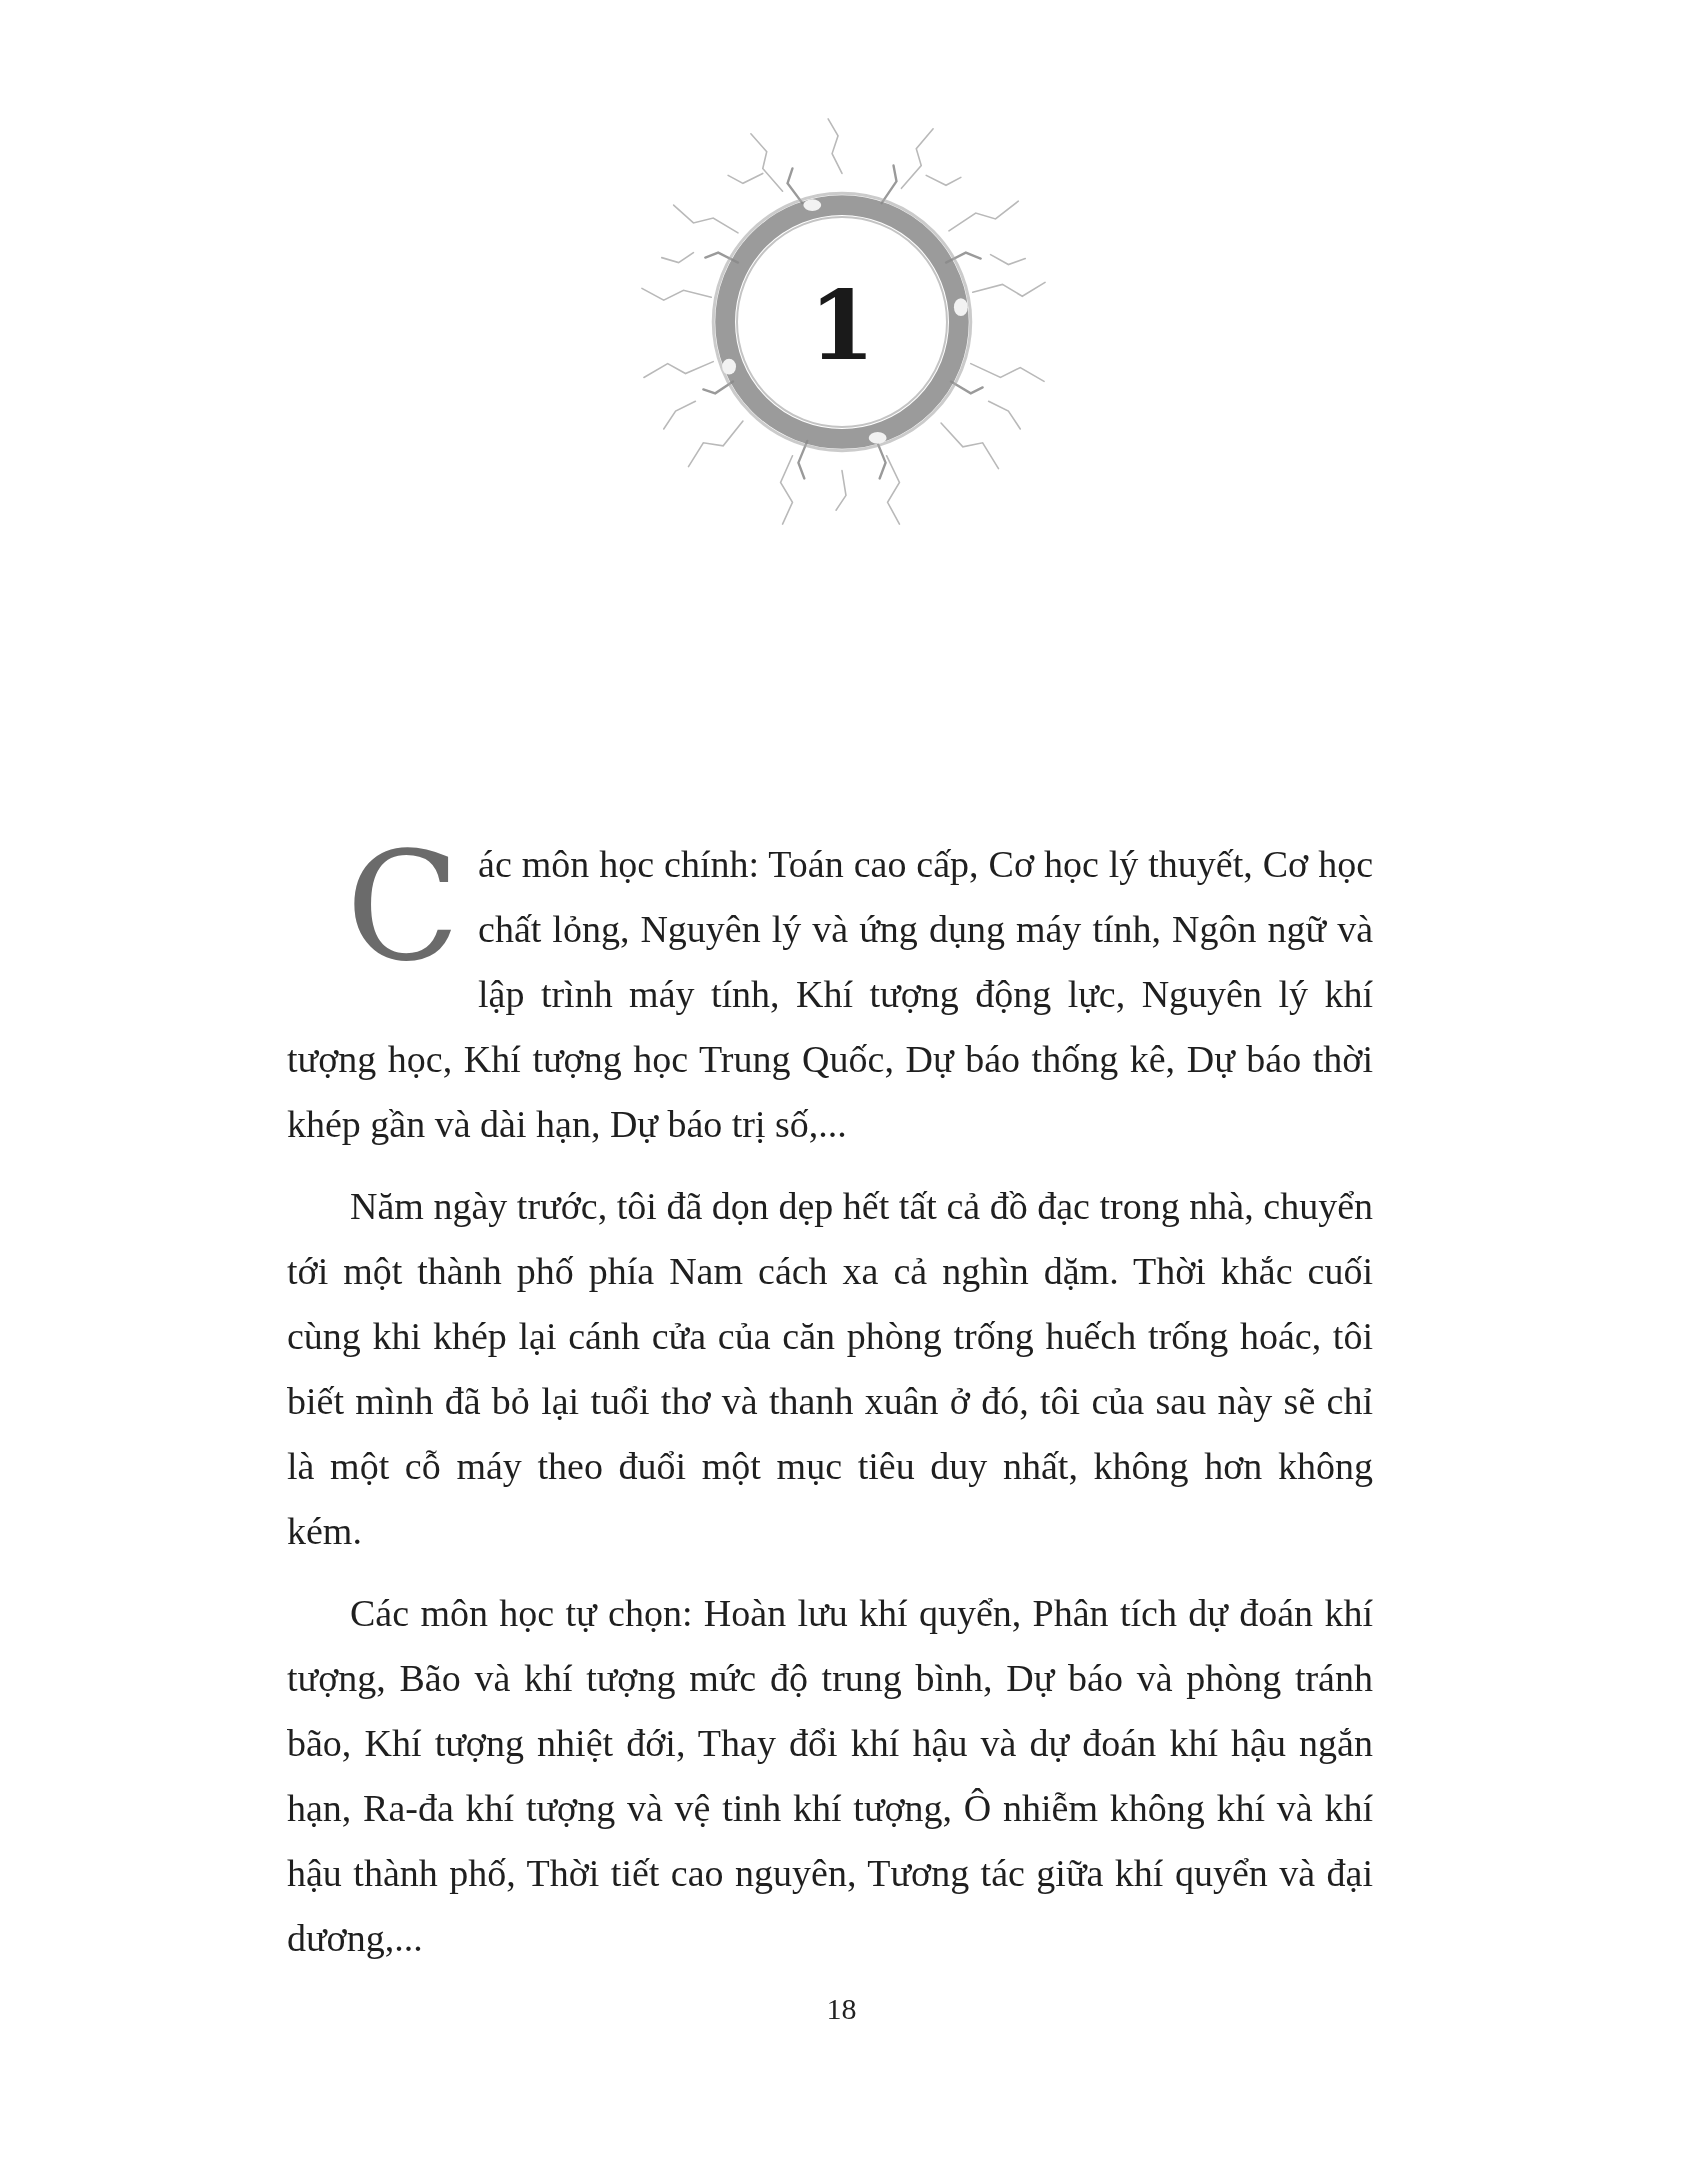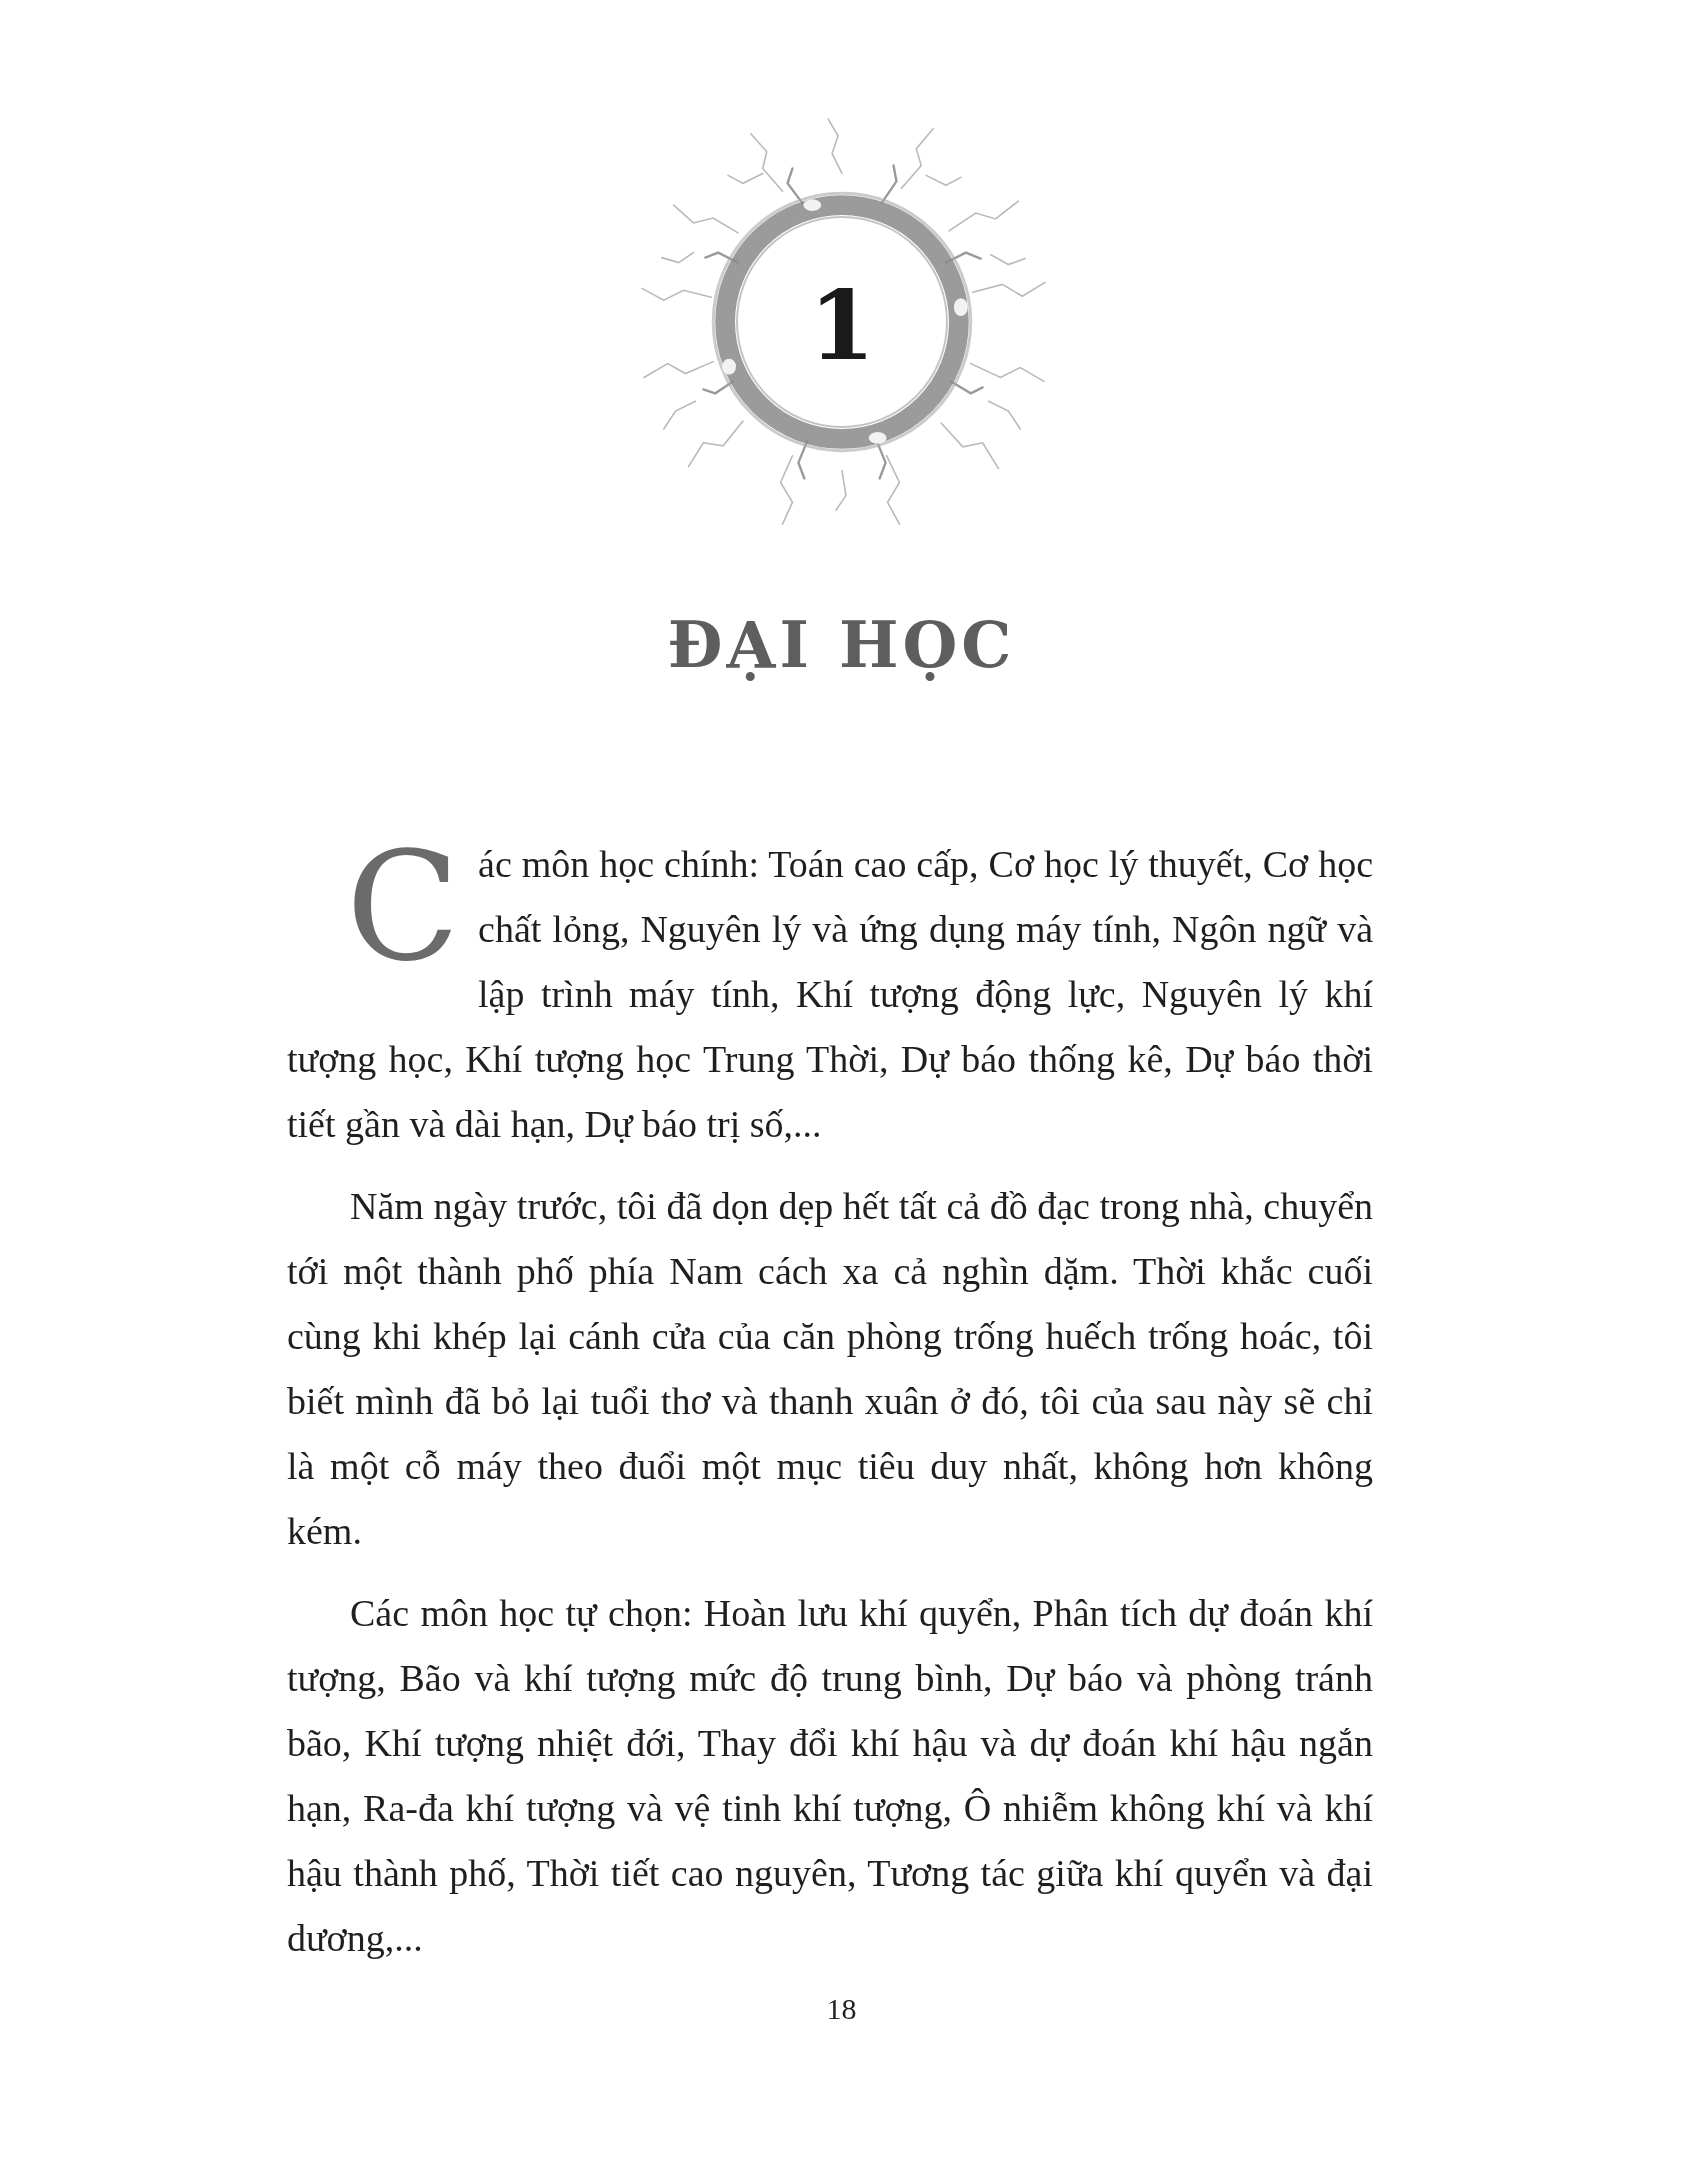--- a/index.html
+++ b/index.html
@@ -92,25 +92,24 @@
         <ellipse cx="180" cy="92" rx="9" ry="6"></ellipse>
         <ellipse cx="330" cy="195" rx="7" ry="9"></ellipse>
         <ellipse cx="96" cy="255" rx="7" ry="8"></ellipse>
         <ellipse cx="246" cy="327" rx="9" ry="6"></ellipse>
       </g>
       <circle cx="210" cy="210" r="104" fill="#ffffff"></circle>
     </svg>
     <div class="chapter-num">1</div>
   </div>
 
-  <div class="chapter-title">ĐẠI HỌC</div>
 
   <div class="body-text">
     <p>
-      <span class="dropcap">C</span><span>ác môn học chính: Toán cao cấp, Cơ học lý thuyết, Cơ học chất lỏng, Nguyên lý và ứng dụng máy tính, Ngôn ngữ và lập trình máy tính, Khí tượng động lực, Nguyên lý khí tượng học, Khí tượng học Trung Thời, Dự báo thống kê, Dự báo thời tiết gần và dài hạn, Dự báo trị số,...</span>
+      <span class="dropcap">C</span><span>ác môn học chính: Toán cao cấp, Cơ học lý thuyết, Cơ học chất lỏng, Nguyên lý và ứng dụng máy tính, Ngôn ngữ và lập trình máy tính, Khí tượng động lực, Nguyên lý khí tượng học, Khí tượng học Trung Quốc, Dự báo thống kê, Dự báo thời khép gần và dài hạn, Dự báo trị số,...</span>
     </p>
     <p class="indent">Năm ngày trước, tôi đã dọn dẹp hết tất cả đồ đạc trong nhà, chuyển tới một thành phố phía Nam cách xa cả nghìn dặm. Thời khắc cuối cùng khi khép lại cánh cửa của căn phòng trống huếch trống hoác, tôi biết mình đã bỏ lại tuổi thơ và thanh xuân ở đó, tôi của sau này sẽ chỉ là một cỗ máy theo đuổi một mục tiêu duy nhất, không hơn không kém.</p>
     <p class="indent">Các môn học tự chọn: Hoàn lưu khí quyển, Phân tích dự đoán khí tượng, Bão và khí tượng mức độ trung bình, Dự báo và phòng tránh bão, Khí tượng nhiệt đới, Thay đổi khí hậu và dự đoán khí hậu ngắn hạn, Ra-đa khí tượng và vệ tinh khí tượng, Ô nhiễm không khí và khí hậu thành phố, Thời tiết cao nguyên, Tương tác giữa khí quyển và đại dương,...</p>
   </div>
 
   <div class="page-number">18</div>
 </div>
 
 
 </body></html>

